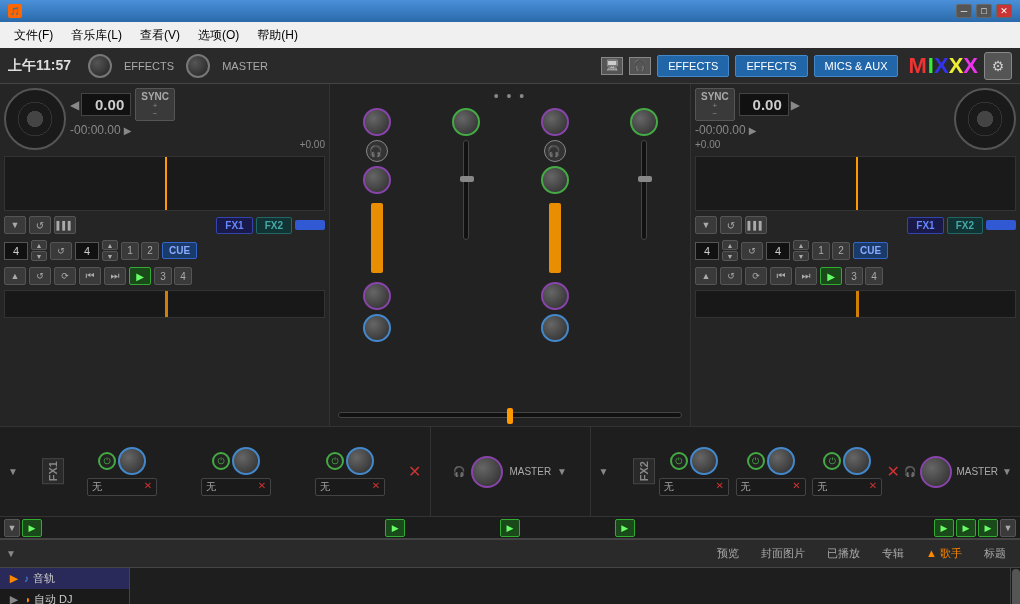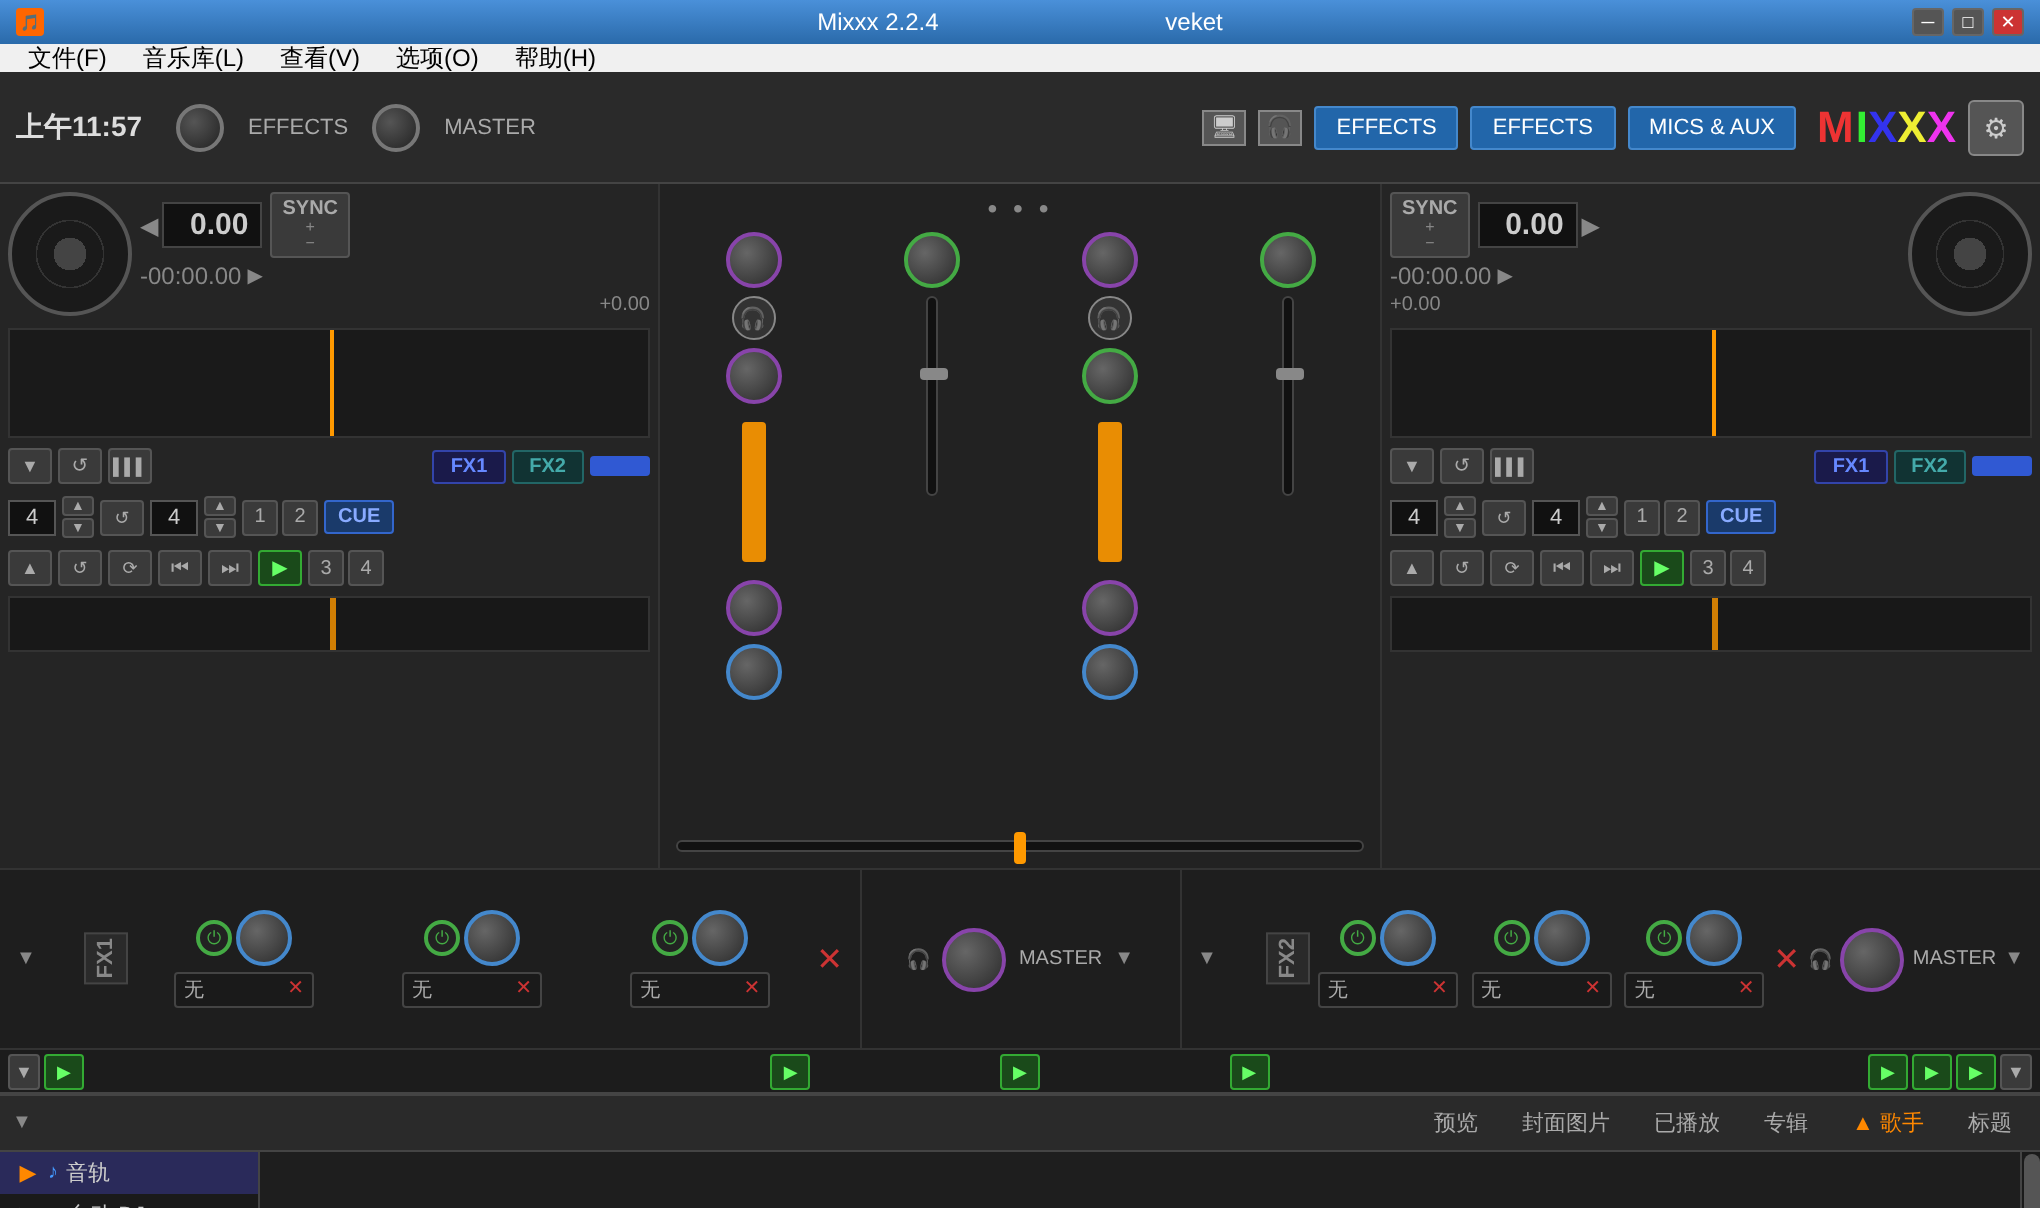--- a/index.html
+++ b/index.html
@@ -13,28 +13,28 @@
     }
     .title-bar-left { display: flex; align-items: center; gap: 6px; }
     .title-bar-icon { width: 14px; height: 14px; background: #ff6600; border-radius: 2px; display: flex; align-items: center; justify-content: center; font-size: 8px; color: white; }
     .title-bar-title { flex: 1; text-align: center; font-size: 12px; position: absolute; left: 50%; transform: translateX(-50%); }
     .title-bar-controls { display: flex; gap: 4px; }
     .title-btn { width: 16px; height: 14px; border: 1px solid #666; background: #555; color: white; font-size: 9px; display: flex; align-items: center; justify-content: center; cursor: pointer; border-radius: 2px; }
     .title-btn.close { background: #cc3333; }
 
     
     .menu-bar {
-      height: 14px; background: #f0f0f0; display: flex; align-items: center;
+      height: 26px; background: #f0f0f0; display: flex; align-items: center;
       padding: 0 6px; gap: 2px; color: #000; font-size: 12px;
     }
     .menu-item { padding: 2px 8px; cursor: pointer; }
 
     
     .toolbar {
-      height: 56px; background: #2a2a2a; display: flex; align-items: center;
+      height: 36px; background: #2a2a2a; display: flex; align-items: center;
       padding: 0 8px; gap: 10px; border-bottom: 1px solid #444;
     }
     .toolbar-time { color: #ddd; font-size: 14px; font-weight: bold; min-width: 70px; }
     .knob-small { width: 24px; height: 24px; border-radius: 50%; background: radial-gradient(circle at 35% 35%, #555, #222); border: 2px solid #777; display: inline-block; position: relative; }
     .toolbar-label { color: #aaa; font-size: 11px; margin: 0 2px; }
     .toolbar-right { margin-left: auto; display: flex; align-items: center; gap: 6px; }
     .toolbar-btn {
       padding: 4px 10px; background: #444; border: 1px solid #666;
       color: #ccc; font-size: 11px; cursor: pointer; border-radius: 2px;
     }
@@ -78,24 +78,20 @@
     .vscroll-thumb { width: 8px; height: 40px; background: #555; border-radius: 4px; margin: 1px auto; }
 
     .dots { color: #888; font-size: 14px; letter-spacing: 2px; }
   </style>
 </head>
 <body>
 
 <div class="title-bar">
   <div class="title-bar-left">
     <div class="title-bar-icon">🎵</div>
-  </div>
-  <div class="title-bar-title">
-    <span>Mixxx 2.2.4</span>&nbsp;&nbsp;&nbsp;&nbsp;&nbsp;&nbsp;&nbsp;&nbsp;&nbsp;&nbsp;&nbsp;&nbsp;&nbsp;&nbsp;&nbsp;&nbsp;&nbsp;&nbsp;&nbsp;&nbsp;&nbsp;&nbsp;&nbsp;&nbsp;
-    <span style="margin-left:30px;">veket</span>
   </div>
   <div class="title-bar-controls">
     <div class="title-btn">─</div>
     <div class="title-btn">□</div>
     <div class="title-btn close">✕</div>
   </div>
 </div>
 
 <div class="menu-bar">
   <span class="menu-item">文件(F)</span>

